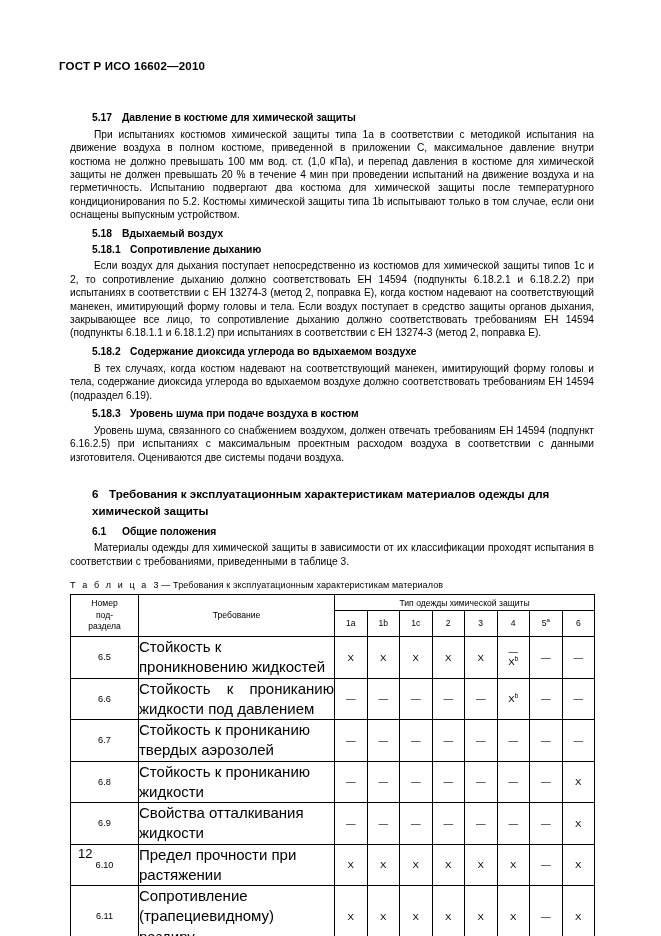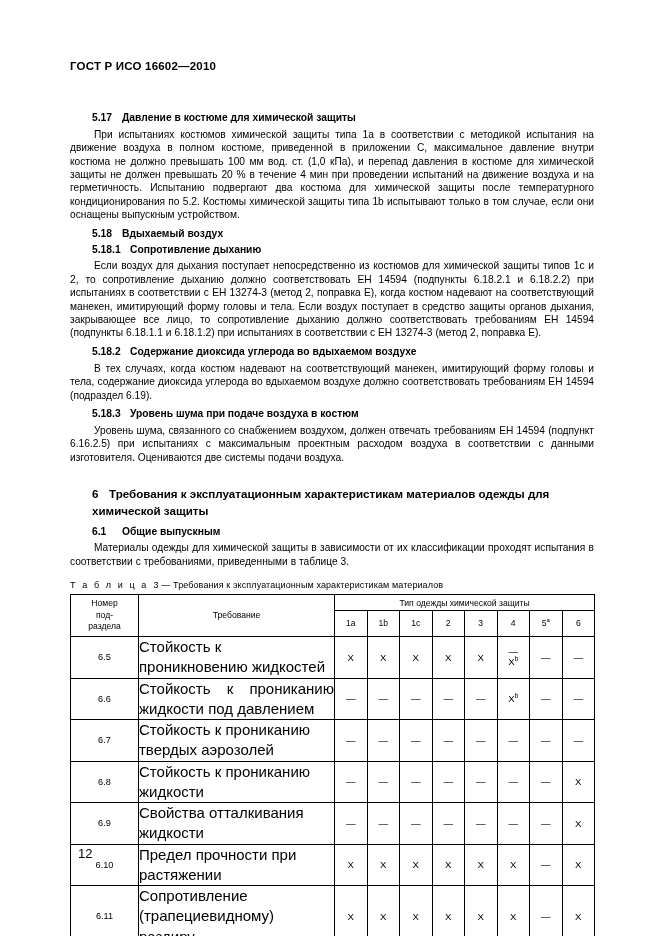--- a/index.html
+++ b/index.html
@@ -18,21 +18,21 @@
   .page {
     position: relative;
     width: 661px;
     height: 936px;
     box-sizing: border-box;
     padding: 0;
   }
   .running-head {
     position: absolute;
     top: 60px;
-    left: 70px;
+    left: 59px;
     font-size: 11.5px;
     font-weight: bold;
     letter-spacing: 0.2px;
   }
   .content {
     position: absolute;
     top: 112px;
     left: 70px;
     width: 524px;
   }
@@ -175,21 +175,21 @@
     </h3>
     <p class="body">Уровень шума, связанного со снабжением воздухом, должен отвечать требованиям ЕН 14594 (подпункт 6.16.2.5) при испытаниях с максимальным проектным расходом воздуха в соответствии с данными изготовителя. Оцениваются две системы подачи воздуха.</p>
 
     <div class="gap-lg"></div>
 
     <h2 class="bigsec">
       <span class="num" style="display:inline-block;min-width:17px">6</span><span>Требования к эксплуатационным характеристикам материалов одежды для химической защиты</span>
     </h2>
 
     <h3 class="sec">
-      <span class="num">6.1</span><span>Общие выпускным</span>
+      <span class="num">6.1</span><span>Общие положения</span>
     </h3>
     <p class="body">Материалы одежды для химической защиты в зависимости от их классификации проходят испытания в соответствии с требованиями, приведенными в таблице 3.</p>
 
     <div class="gap-md"></div>
 
     <div class="table-caption">
       <span class="tword">Т а б л и ц а</span>&nbsp;&nbsp;<span>3</span>&nbsp;<span>—</span>&nbsp;<span>Требования к эксплуатационным характеристикам материалов</span>
     </div>
 
     <table class="main">

